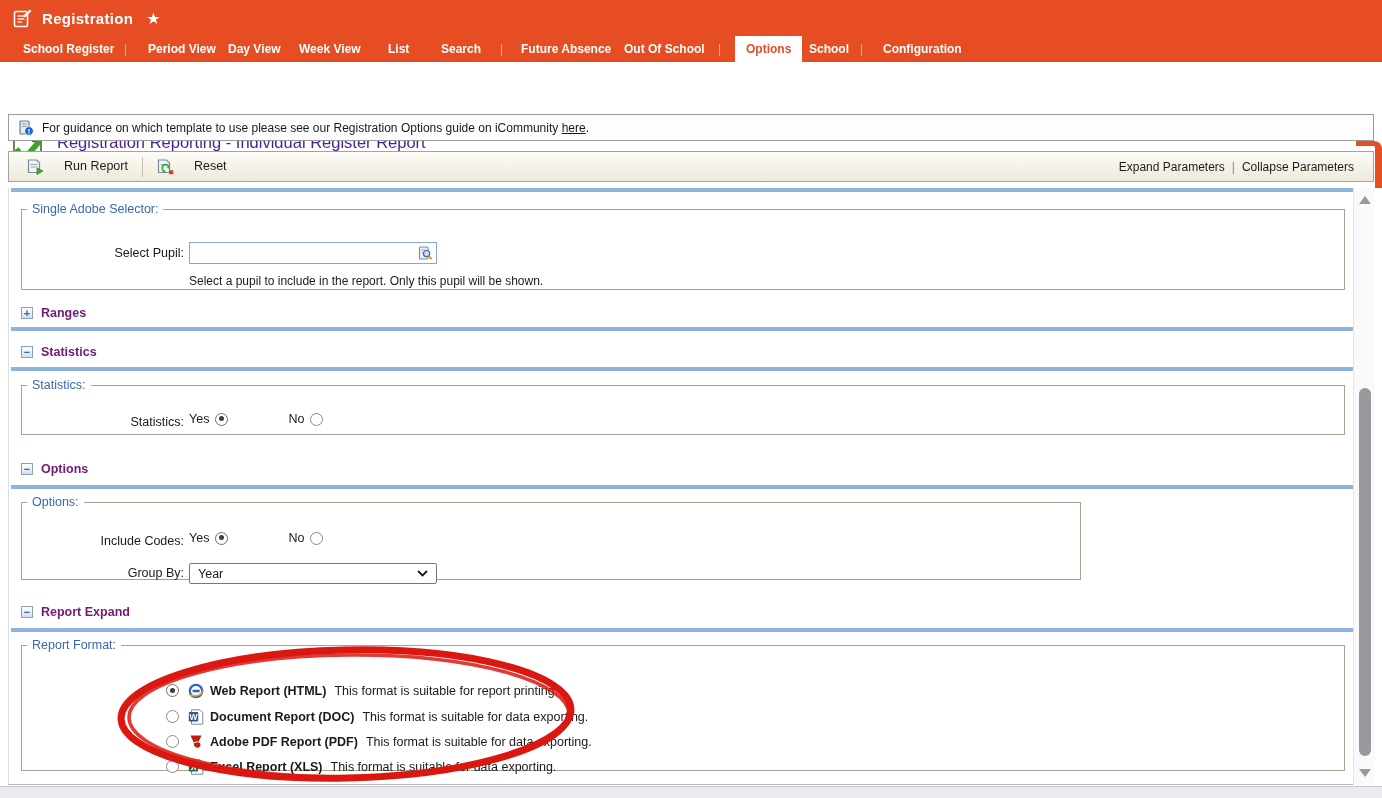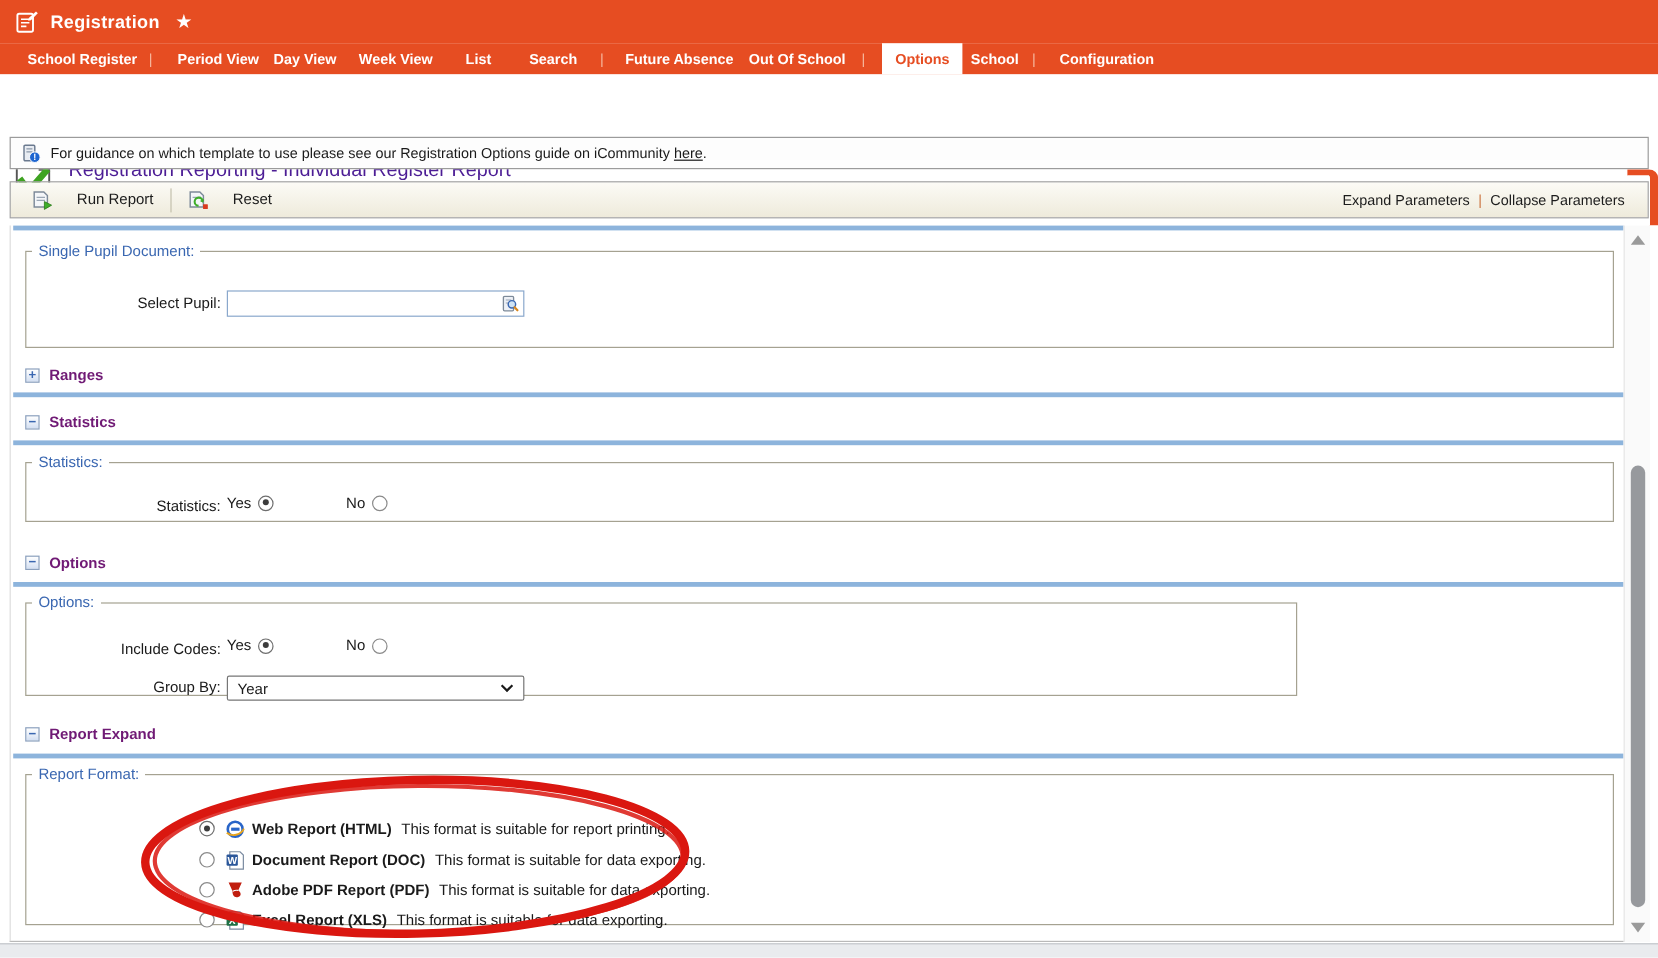--- a/index.html
+++ b/index.html
@@ -183,34 +183,35 @@
     <span class="plink">Collapse Parameters</span>
   </span>
 </div>
 
 <div class="edge-artifact"></div>
 
 <div class="params-panel">
   <div class="blue-line topline"></div>
 
   <fieldset style="left:12px; top:14px; width:1324px; height:88px;">
-    <legend>Single Pupil Document:</legend>
+    <legend>Single Adobe Selector:</legend>
     <span class="lbl-right" style="top:30px">Select Pupil:</span>
     <span class="pupil-input">
       <input type="text" value="" style="">
       <span class="pupil-browse">
         <svg width="15" height="15" viewBox="0 0 15 15">
           <rect x="1.5" y="1" width="8.5" height="12" rx="1" fill="#eef1f6" stroke="#7d8a99" stroke-width="1.1"></rect>
           <line x1="3.5" y1="4" x2="8" y2="4" stroke="#9aa6b4" stroke-width="0.9"></line>
           <line x1="3.5" y1="6.5" x2="8" y2="6.5" stroke="#9aa6b4" stroke-width="0.9"></line>
           <circle cx="8.6" cy="7.6" r="3.1" fill="#cfe3f5" stroke="#3a67b1" stroke-width="1.2"></circle>
           <line x1="10.8" y1="10" x2="13.2" y2="12.6" stroke="#d8871f" stroke-width="1.8" stroke-linecap="round"></line>
         </svg>
       </span>
     </span>
+    <span class="help-text">Select a pupil to include in the report. Only this pupil will be shown.</span>
   </fieldset>
 
   <div class="section-header" style="top:118px">
     <span class="toggle-box">+</span>
     <span class="sh-label">Ranges</span>
   </div>
   <div class="blue-line" style="top:139px"></div>
 
   <div class="section-header" style="top:157px">
     <span class="toggle-box">−</span>

